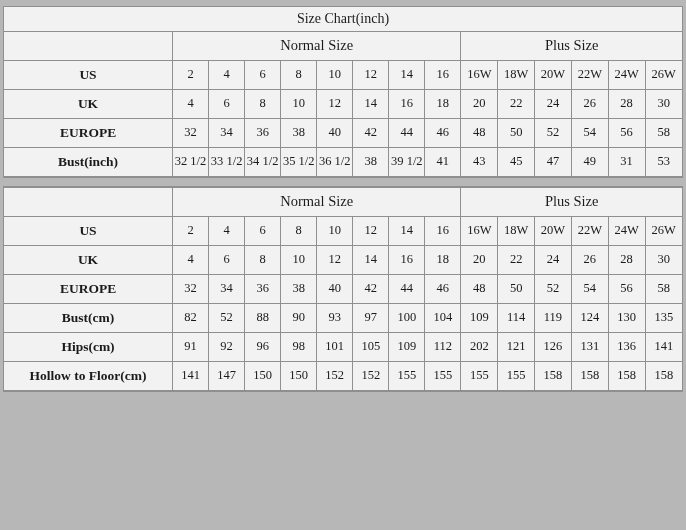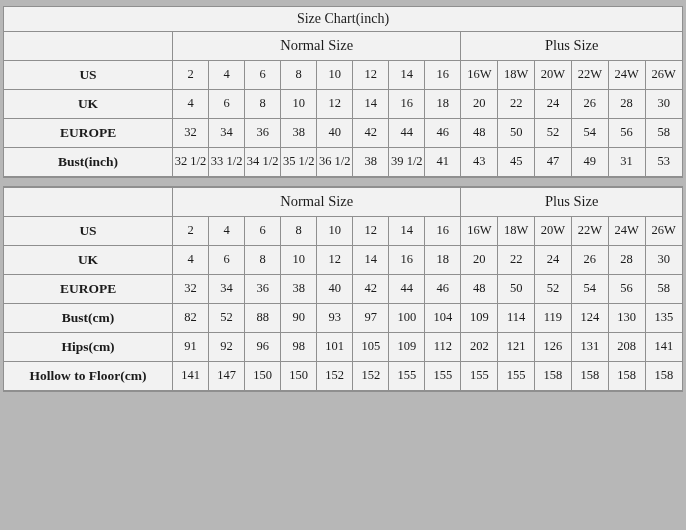--- a/index.html
+++ b/index.html
@@ -253,21 +253,21 @@
           <td>96</td>
           <td>98</td>
           <td>101</td>
           <td>105</td>
           <td>109</td>
           <td>112</td>
           <td>202</td>
           <td>121</td>
           <td>126</td>
           <td>131</td>
-          <td>208</td>
+          <td>136</td>
           <td class="lastcol">141</td>
         </tr>
         <tr>
           <td class="rowlabel firstcol">Hollow to Floor(cm)</td>
           <td>141</td>
           <td>147</td>
           <td>150</td>
           <td>150</td>
           <td>152</td>
           <td>152</td>

